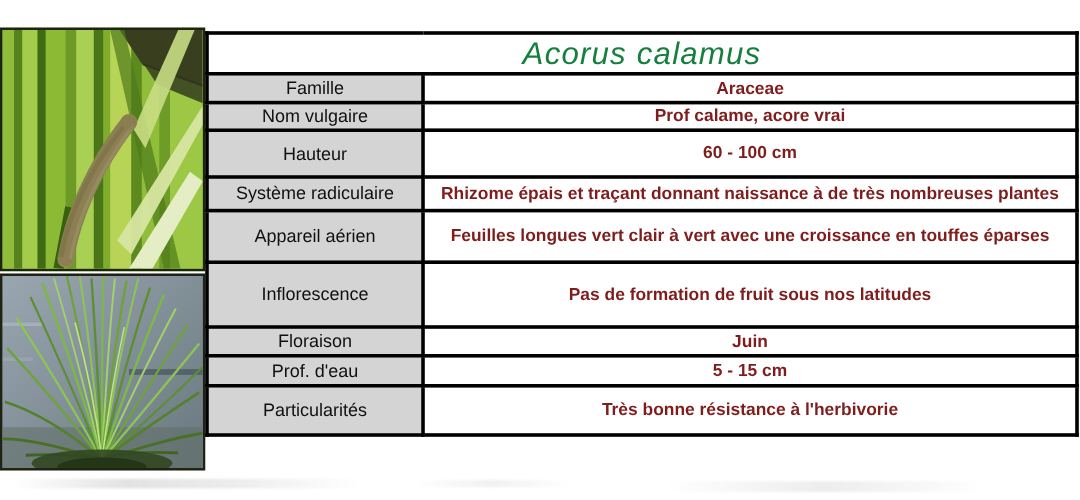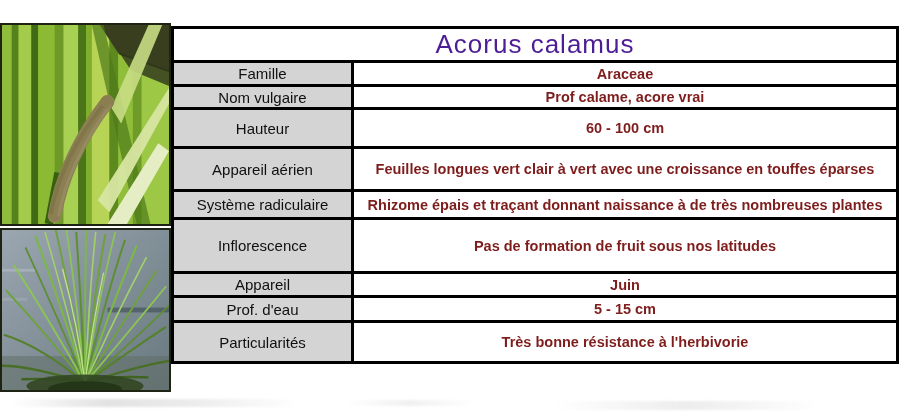--- a/index.html
+++ b/index.html
@@ -9,22 +9,22 @@
   
   .photo{position:absolute;left:0;border:2px solid #1f2313;box-sizing:border-box;overflow:hidden;background:#7fae2c;}
   #photo-top{top:23px;width:171px;height:203px;}
   #photo-bottom{top:228px;width:171px;height:164px;background:#7d8c96;}
   .photo svg{display:block;width:100%;height:100%;}
 
   
   #table-wrap{position:absolute;left:171px;top:26px;width:728px;height:372px;}
   table.plant{border-collapse:collapse;table-layout:fixed;width:100%;border:3px solid #000;}
   table.plant td{border:3px solid #000;padding:0 6px;overflow:hidden;}
-  td.title-cell{background:#fff;text-align:center;font-size:26px;
-                color:#4c1d95;letter-spacing:1px;}
+  td.title-cell{background:#fff;text-align:center;font-style:italic;font-size:26px;
+                color:#15803d;letter-spacing:1px;}
   td.lbl{background:#d4d4d4;text-align:center;font-size:15px;color:#101010;}
   td.val{background:#ffffff;text-align:center;font-size:14.5px;font-weight:bold;color:#7f1d1d;}
 
   
   .smudge{position:absolute;pointer-events:none;filter:blur(1px);}
   #smudge-left{left:10px;top:399px;width:290px;height:8px;opacity:.5;
     background:linear-gradient(90deg,transparent,rgba(150,150,150,.55),rgba(170,170,170,.4),transparent);}
   #smudge-right{left:555px;top:401px;width:265px;height:9px;opacity:.35;
     background:linear-gradient(90deg,transparent,rgba(150,150,150,.5),transparent);}
   #smudge-mid{left:345px;top:400px;width:130px;height:6px;opacity:.25;
@@ -125,34 +125,34 @@
         <td class="val">Araceae</td>
       </tr>
       <tr style="height:23px">
         <td class="lbl">Nom vulgaire</td>
         <td class="val">Prof calame, acore vrai</td>
       </tr>
       <tr style="height:39px">
         <td class="lbl">Hauteur</td>
         <td class="val">60 - 100 cm</td>
       </tr>
+      <tr style="height:28px">
+        <td class="lbl">Système radiculaire</td>
+        <td class="val">Rhizome épais et traçant donnant naissance à de très nombreuses plantes</td>
+      </tr>
       <tr style="height:43px">
         <td class="lbl">Appareil aérien</td>
         <td class="val">Feuilles longues vert clair à vert avec une croissance en touffes éparses</td>
-      </tr>
-      <tr style="height:28px">
-        <td class="lbl">Système radiculaire</td>
-        <td class="val">Rhizome épais et traçant donnant naissance à de très nombreuses plantes</td>
       </tr>
       <tr style="height:54px">
         <td class="lbl">Inflorescence</td>
         <td class="val">Pas de formation de fruit sous nos latitudes</td>
       </tr>
       <tr style="height:24px">
-        <td class="lbl">Appareil</td>
+        <td class="lbl">Floraison</td>
         <td class="val">Juin</td>
       </tr>
       <tr style="height:25px">
         <td class="lbl">Prof. d'eau</td>
         <td class="val">5 - 15 cm</td>
       </tr>
       <tr style="height:41px">
         <td class="lbl">Particularités</td>
         <td class="val">Très bonne résistance à l'herbivorie</td>
       </tr>

